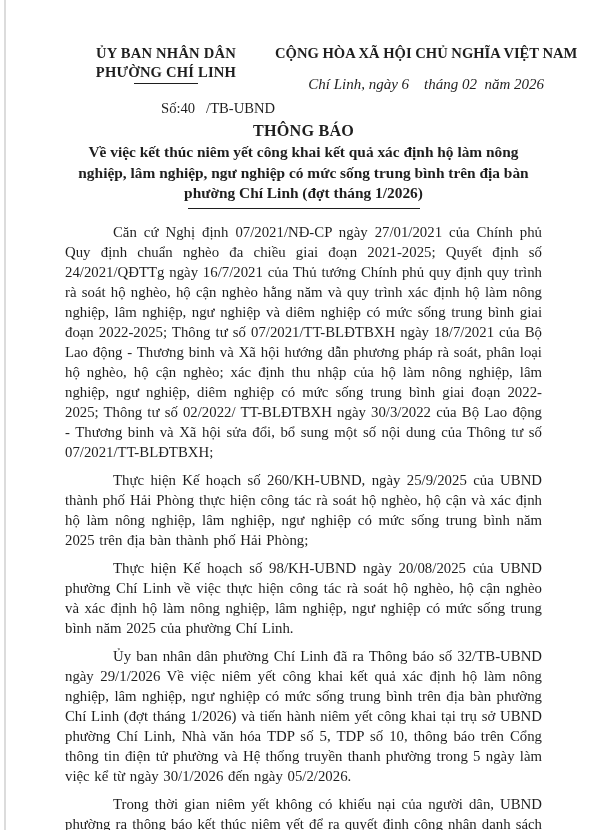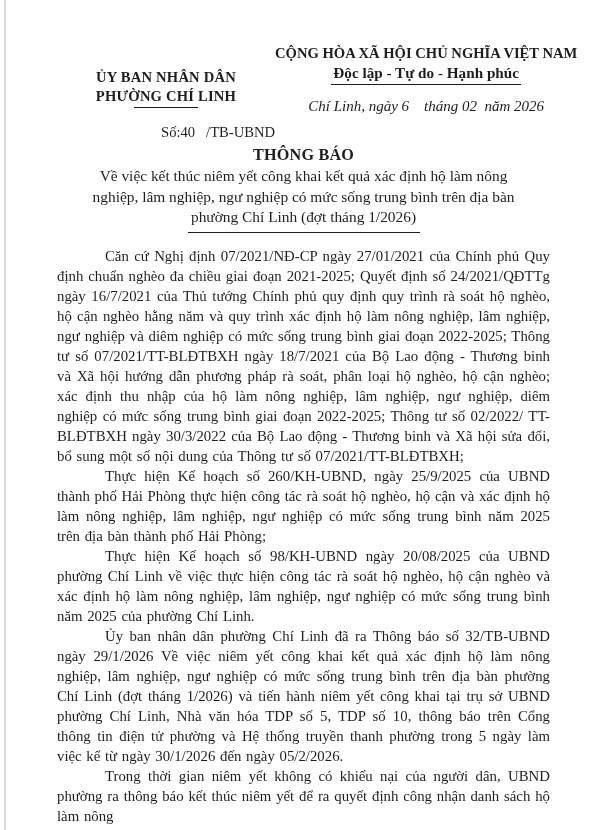--- a/index.html
+++ b/index.html
@@ -33,21 +33,20 @@
   
   .doc-header {
     display: flex;
     flex-direction: row;
     align-items: flex-start;
   }
   .header-left {
     width: 218px;
     text-align: center;
     flex-shrink: 0;
-    margin-top: 24px;
   }
   .header-right {
     flex: 1;
     text-align: center;
   }
   .org-line {
     font-weight: bold;
     font-size: 14.6px;
     line-height: 19px;
     letter-spacing: 0.2px;
@@ -93,38 +92,38 @@
     text-align: center;
     margin-top: 4px;
   }
   .title-heading {
     font-weight: bold;
     font-size: 16.2px;
     line-height: 20px;
     letter-spacing: 0.2px;
   }
   .title-subtitle {
-    font-weight: normal;
+    font-weight: bold;
     font-size: 15.4px;
     line-height: 20.5px;
     max-width: 452px;
     margin: 1px auto 0 auto;
   }
   .title-underline {
     width: 232px;
     border-top: 1.5px solid #1e1e1e;
     margin: 4px auto 0 auto;
     height: 0;
   }
   
   .doc-body {
     margin-top: 13px;
   }
   .doc-body p {
-    margin: 0;
+    margin: 8px;
     font-size: 14.8px;
     line-height: 20px;
     text-align: justify;
     text-indent: 48px;
     word-spacing: 1px;
   }
 </style>
 </head>
 <body>
 
@@ -134,23 +133,20 @@
 
   <div class="doc-header">
     <div class="header-left">
       <div class="org-line">ỦY BAN NHÂN DÂN</div>
       <div class="org-line">PHƯỜNG CHÍ LINH</div>
       <div class="org-underline"></div>
       <div class="doc-number">Số:40   /TB-UBND</div>
     </div>
     <div class="header-right">
       <div class="motto-line1">CỘNG HÒA XÃ HỘI CHỦ NGHĨA VIỆT NAM</div>
-      <div>
-        <span class="motto-line2">Độc lập - Tự do - Hạnh phúc</span>
-      </div>
       <div class="place-date">Chí Linh, ngày 6    tháng 02  năm 2026</div>
     </div>
   </div>
 
   <div class="title-block">
     <div class="title-heading">THÔNG BÁO</div>
     <div class="title-subtitle">Về việc kết thúc niêm yết công khai kết quả xác định hộ làm nông nghiệp, lâm nghiệp, ngư nghiệp có mức sống trung bình trên địa bàn phường Chí Linh (đợt tháng 1/2026)</div>
     <div class="title-underline"></div>
   </div>
 

